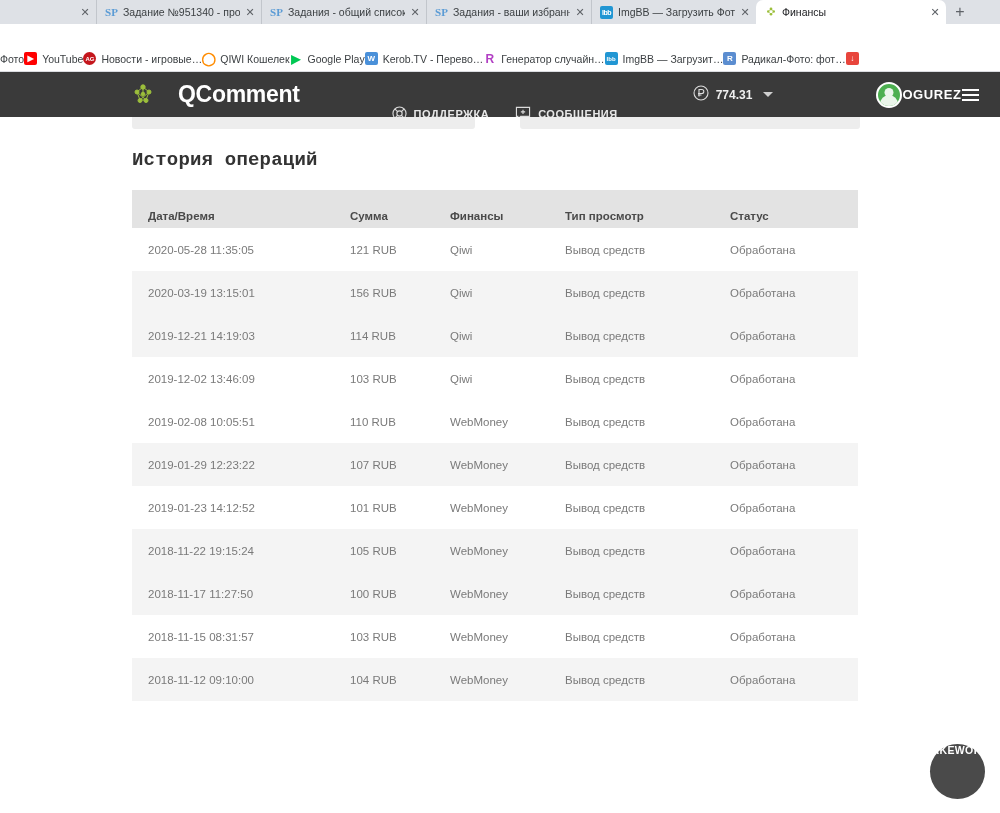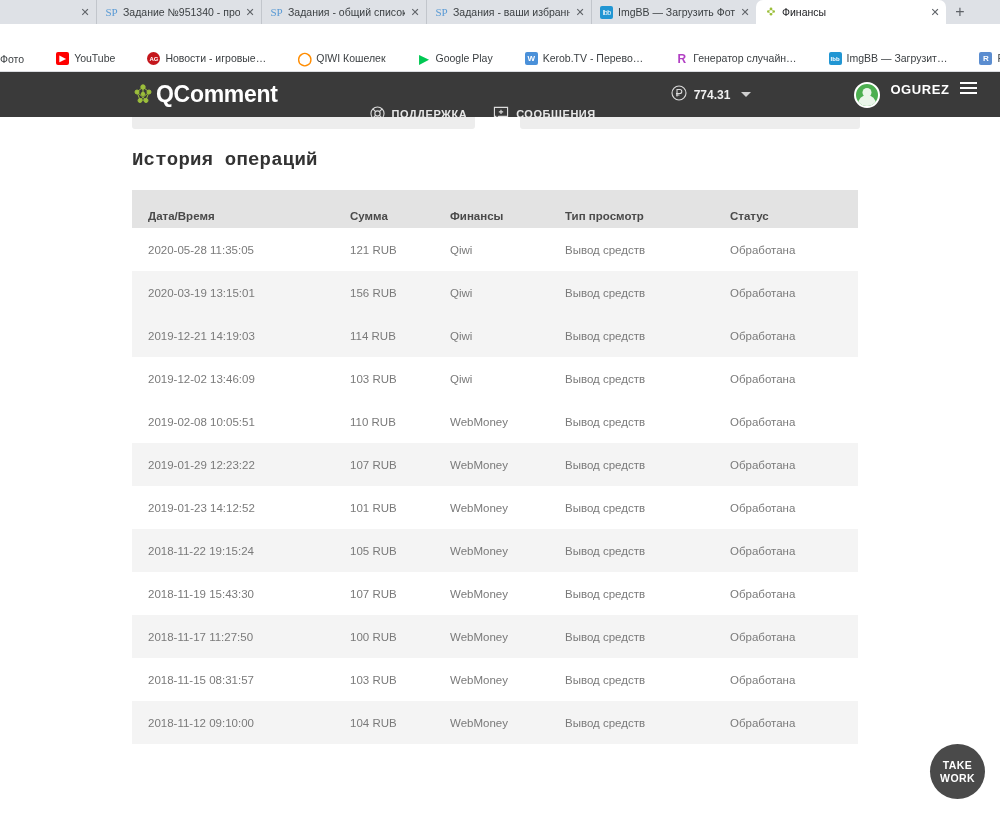--- a/index.html
+++ b/index.html
@@ -40,21 +40,21 @@
     border-radius: 7px 7px 0 0;
     border-left: none;
     color: #202124;
     max-width: 200px;
     width: 190px;
   }
   .tab-favicon {
     width: 13px; height: 13px;
     flex: 0 0 13px;
     display: flex; align-items: center; justify-content: center;
-    font-size: 9px; font-weight: normal;
+    font-size: 9px; font-weight: bold;
     border-radius: 2px;
     line-height: 1;
   }
   .fav-sp { color: #5b9bd5; background: transparent; font-family: "Liberation Serif", serif; font-size: 11px; }
   .fav-imgbb { background: #2196d3; color: #fff; font-size: 7px; letter-spacing: -0.5px; }
   .fav-qc { background: transparent; }
   .tab-title {
     overflow: hidden;
     text-overflow: clip;
     flex: 1 1 auto;
@@ -88,23 +88,23 @@
     border-bottom: 1px solid #dadce0;
     display: flex;
     align-items: center;
     gap: 0;
     padding-left: 0;
     overflow: hidden;
     white-space: nowrap;
   }
   .bm {
     display: flex;
-    align-items: flex-start;
+    align-items: flex-end;
     gap: 5px;
-    padding: 0 16px;
+    padding: 0 0;
     font-size: 10.5px;
     color: #3c4043;
     cursor: pointer;
     flex: 0 0 auto;
   }
   .bm-ico {
     width: 13px; height: 13px;
     flex: 0 0 13px;
     border-radius: 2px;
     display: flex; align-items: center; justify-content: center;
@@ -115,21 +115,21 @@
 
   
   .site-header {
     height: 45px;
     background: #3a3a3a;
     display: flex;
     align-items: center;
     position: relative;
   }
   .logo-wrap {
-    display: flex; align-items: center; gap: 0;
+    display: flex; align-items: center; gap: 22px;
     margin-left: 130px;
   }
   .logo-mark { width: 26px; height: 26px; }
   .logo-text {
     color: #ffffff;
     font-size: 23px;
     font-weight: bold;
     letter-spacing: -0.3px;
   }
   .hdr-nav { display: flex; align-items: center; gap: 26px; margin-left: 92px; }
@@ -151,21 +151,21 @@
     cursor: pointer;
   }
   .caret-down {
     width: 0; height: 0;
     border-left: 5px solid transparent;
     border-right: 5px solid transparent;
     border-top: 5px solid #cfcfcf;
     margin-left: 4px;
   }
   .hdr-user {
-    display: flex; align-items: flex-start; gap: 10px;
+    display: flex; align-items: center; 
     margin-left: 103px;
     cursor: pointer;
   }
   .avatar {
     width: 26px; height: 26px;
     border-radius: 50%;
     background: #4caf50;
     border: 2px solid #ffffff;
     position: relative;
     overflow: hidden;
@@ -255,22 +255,21 @@
 
   .takework {
     position: absolute;
     right: 15px;
     bottom: 13px;
     width: 55px; height: 55px;
     border-radius: 50%;
     background: #4a4a4a;
     color: #ffffff;
     display: flex;
-    flex-direction: column;
-    align-items: center;
+    flex-direction: row;
     justify-content: center;
     font-size: 10.5px;
     font-weight: bold;
     letter-spacing: 0.4px;
     line-height: 1.15;
     cursor: pointer;
   }
 </style>
 </head>
 <body>
@@ -511,27 +510,20 @@
           <td class="col-type">Вывод средств</td>
           <td class="col-status status-ok">Обработана</td>
         </tr>
         <tr class="even">
           <td class="col-date">2018-11-22 19:15:24</td>
           <td class="col-amount">105 RUB</td>
           <td class="col-system">WebMoney</td>
           <td class="col-type">Вывод средств</td>
           <td class="col-status status-ok">Обработана</td>
         </tr>
-        <tr class="odd">
-          <td class="col-date">2018-11-19 15:43:30</td>
-          <td class="col-amount">107 RUB</td>
-          <td class="col-system">WebMoney</td>
-          <td class="col-type">Вывод средств</td>
-          <td class="col-status status-ok">Обработана</td>
-        </tr>
         <tr class="even">
           <td class="col-date">2018-11-17 11:27:50</td>
           <td class="col-amount">100 RUB</td>
           <td class="col-system">WebMoney</td>
           <td class="col-type">Вывод средств</td>
           <td class="col-status status-ok">Обработана</td>
         </tr>
         <tr class="odd">
           <td class="col-date">2018-11-15 08:31:57</td>
           <td class="col-amount">103 RUB</td>

